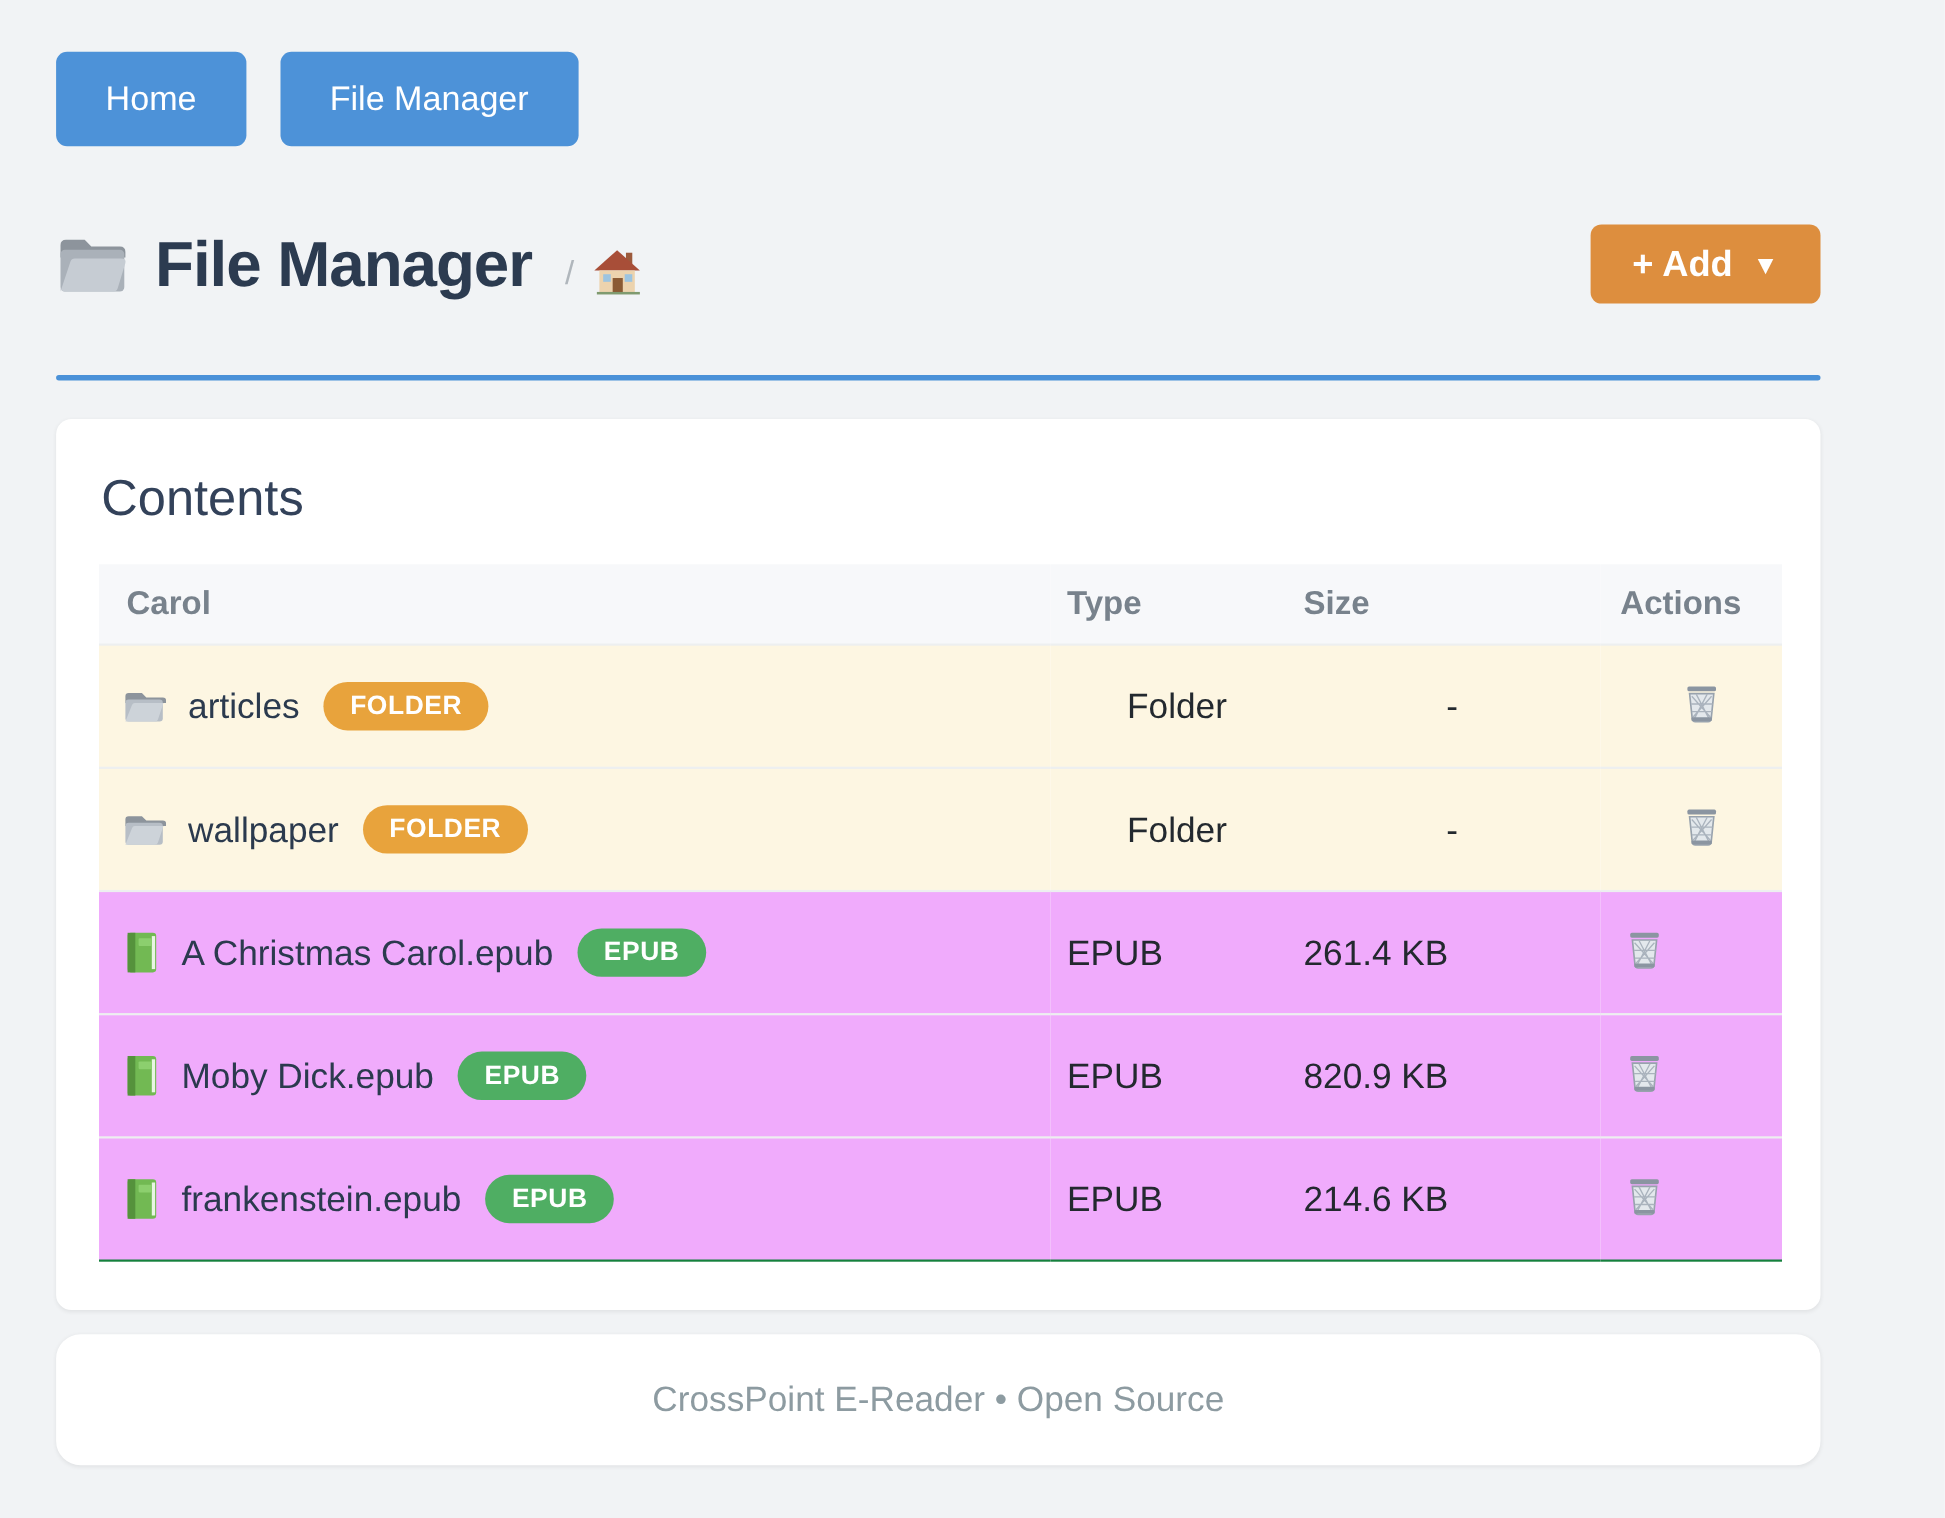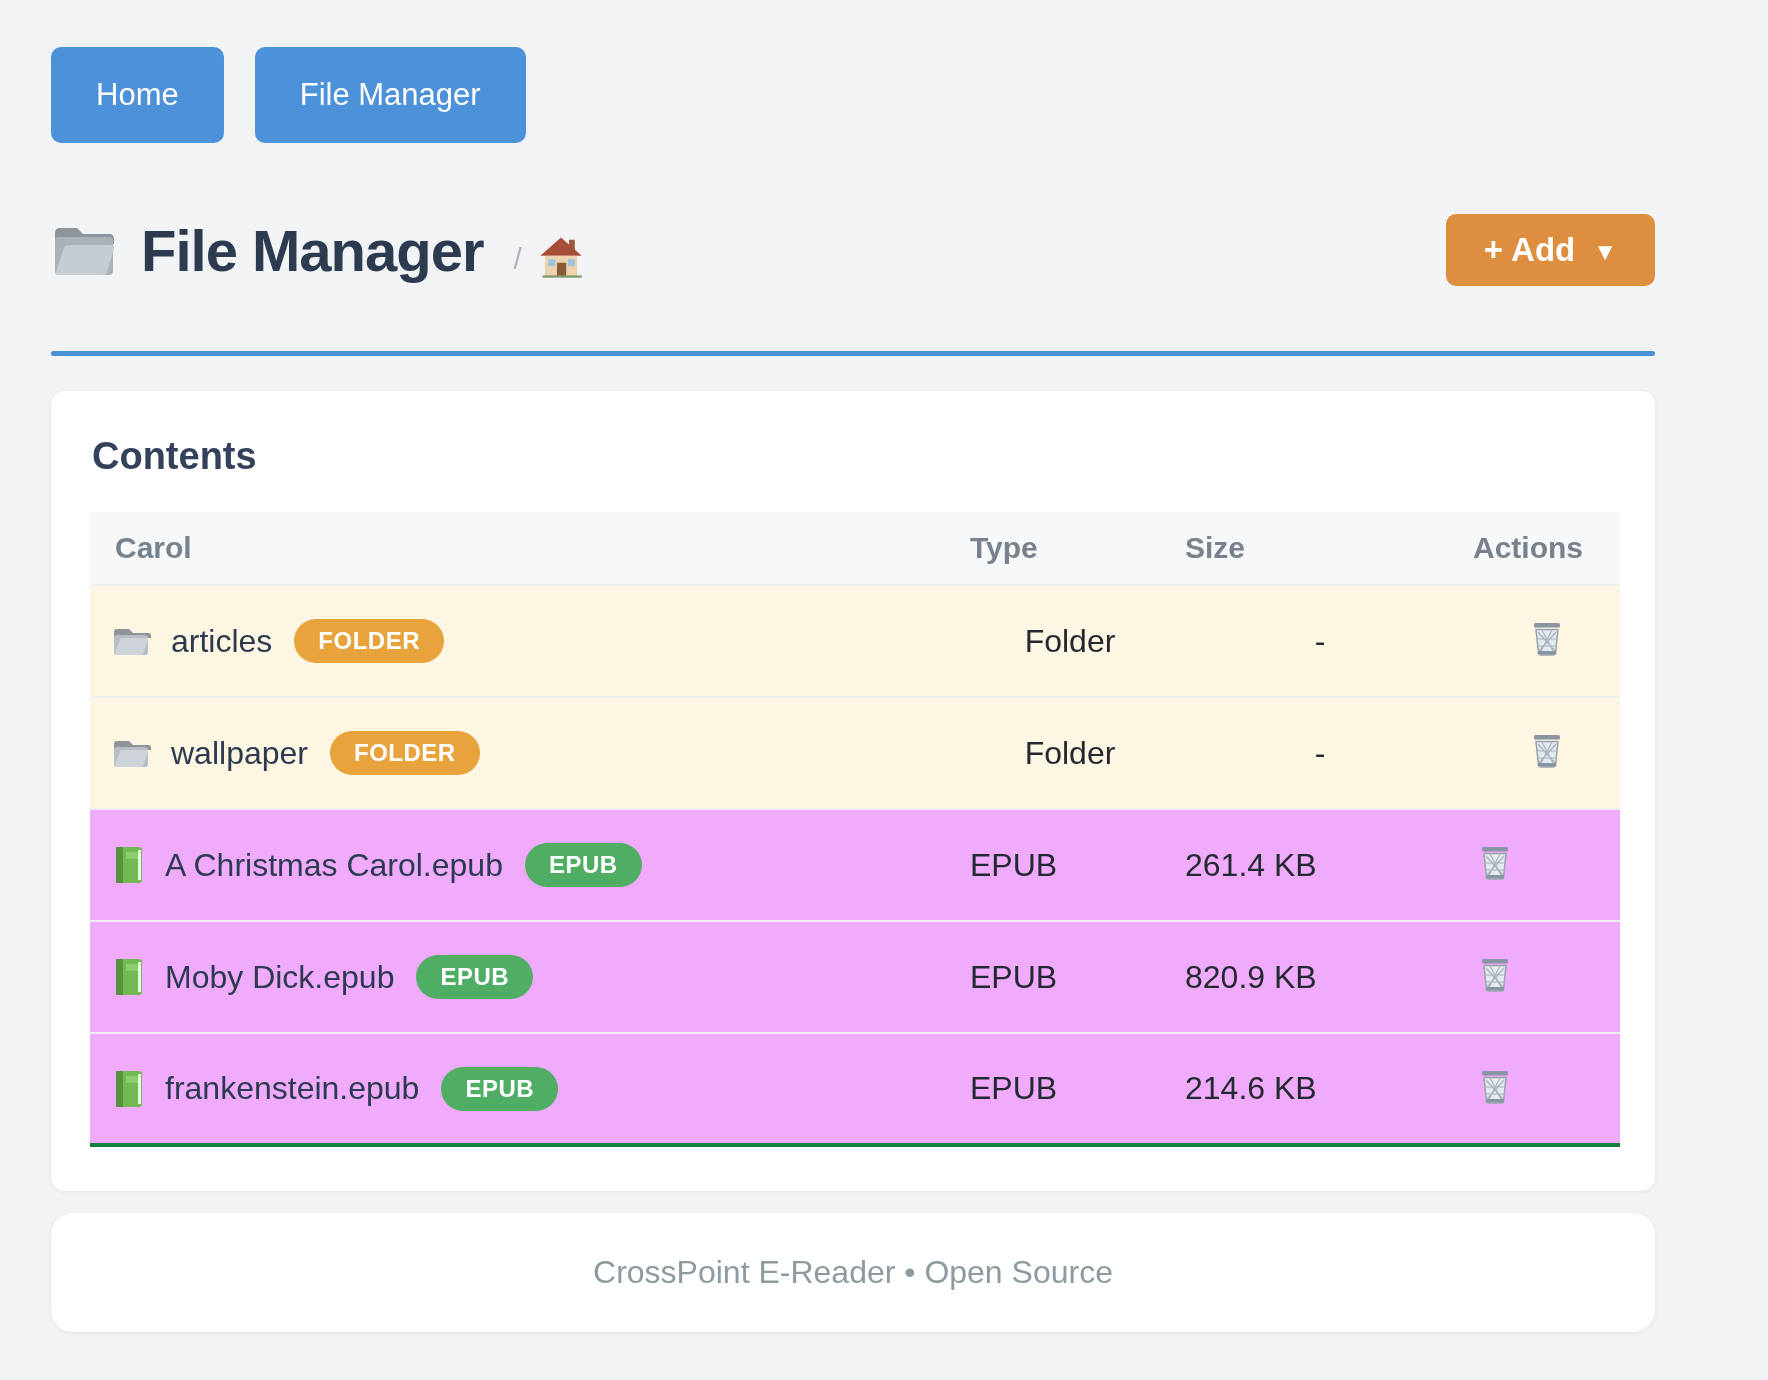--- a/index.html
+++ b/index.html
@@ -9,21 +9,21 @@
     background: #f1f3f5;
     font-family: "Liberation Sans", sans-serif;
     overflow: hidden;
   }
   .page { padding: 47px 0 0 51px; width: 1655px; }
 
   
   .nav-row { display: flex; gap: 31px; margin-bottom: 62px; }
   .nav-btn {
     background: #4d92d8; color: #fff; border: none; border-radius: 10px;
-    font-family: inherit; font-size: 31px; height: 96px; padding: 0 45px;
+    font-family: inherit; font-size: 31px; height: 86px; padding: 0 45px;
     cursor: pointer;
   }
 
   
   .title-row { display: flex; justify-content: space-between; align-items: center; height: 90px; }
   .title-left { display: flex; align-items: center; }
   .title-icon { display: inline-flex; margin-right: 24px; }
   h1 { margin: 0; font-size: 58px; font-weight: 700; color: #2c3b50; letter-spacing: -1px; }
   .crumb-sep { margin: 18px 16px 0 30px; color: #b0b6bc; font-size: 30px; }
   .crumb-home { display: inline-flex; margin-top: 14px; cursor: pointer; }
@@ -36,37 +36,37 @@
 
   .title-rule { margin-top: 56px; height: 5px; background: #4a91d8; border-radius: 3px; }
 
   
   .card {
     margin-top: 35px; background: #fff; border-radius: 14px;
     box-shadow: 0 1px 4px rgba(0,0,0,.07);
     padding: 44px 35px 44px 39px;
   }
   .card-head { display: flex; justify-content: space-between; align-items: baseline; padding: 0 2px; }
-  h2 { margin: 0; font-size: 38px; font-weight: 700; color: #33425a; }
+  h2 { margin: 0; font-size: 46px; font-weight: 400; color: #33425a; }
   .summary { font-size: 29px; color: #8b9298; }
 
   table { width: 100%; border-collapse: collapse; margin-top: 34px; table-layout: fixed; }
   thead th {
     background: #f7f8fa; height: 73px; text-align: left;
     font-size: 30px; color: #78828c; font-weight: 700; padding: 0;
   }
   th.col-name { padding-left: 25px; }
   th.col-type, td.col-type { padding-left: 15px; }
   th.col-size, td.col-size { padding-left: 15px; }
   th.col-actions, td.col-actions { padding-left: 18px; }
   tbody td {
     height: 112px; font-size: 32px; color: #23292f;
     border-top: 2px solid #edeff0; padding: 0;
   }
-  tbody tr:last-child td { border-bottom: 4px solid #15803d; }
+  tbody tr:last-child td { border-bottom: 2px solid #15803d; }
   .row-folder td { background: #fdf6e2; text-align: center; }
   .row-epub td { background: #f0abfc; }
 
   .name-wrap { display: flex; align-items: center; padding-left: 21px; }
   .row-icon { display: inline-flex; margin-right: 20px; }
   .file-name { color: #2b3a4e; }
   .badge {
     margin-left: 22px; color: #fff; font-weight: 700; font-size: 24px;
     padding: 8px 24px; border-radius: 999px; letter-spacing: .5px; white-space: nowrap;
   }

